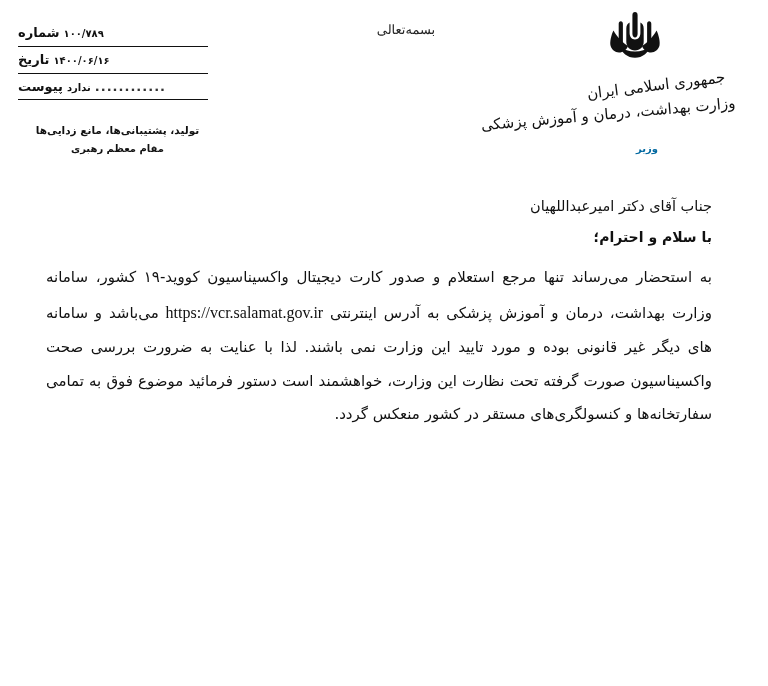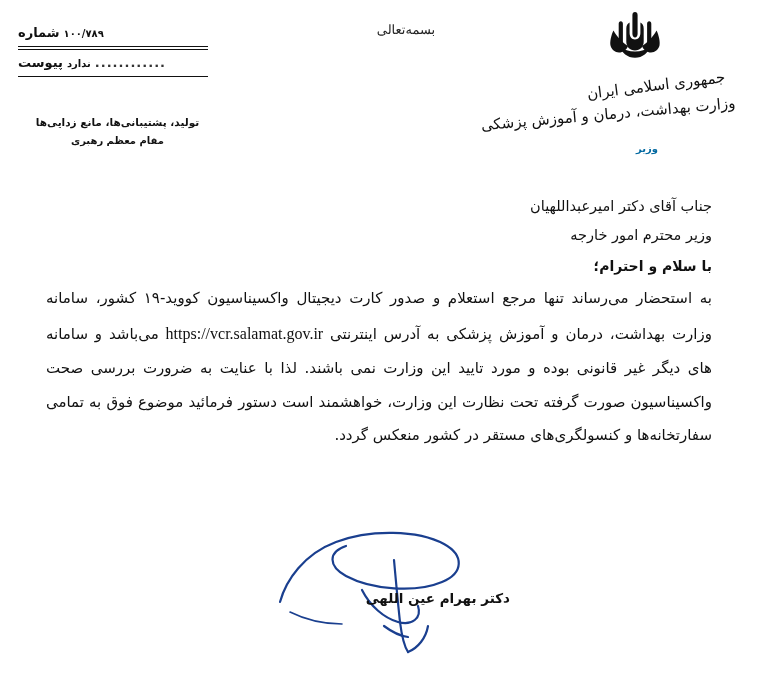--- a/index.html
+++ b/index.html
@@ -66,21 +66,21 @@
   }
   .lh-rule {
     border-bottom: 1px solid #111;
     margin: 1px 0 2px 0;
     width: 100%;
   }
 
   
   .slogan {
     position: absolute;
-    top: 114px;
+    top: 122px;
     left: 10px;
     width: 215px;
     text-align: center;
     font-size: 10.5px;
     line-height: 1.7;
     color: #111;
     font-weight: bold;
   }
   .slogan .line2 {
     font-weight: bold;
@@ -166,21 +166,21 @@
     text-align: right;
   }
   .salutation {
     margin-top: 8px;
     font-size: 14px;
     font-weight: bold;
     color: #111;
     text-align: right;
   }
   .para {
-    margin-top: 8px;
+    margin-top: 16px;
     font-size: 15px;
     line-height: 2.25;
     text-align: justify;
     text-justify: inter-word;
     color: #111;
     font-family: "DejaVu Sans", "Liberation Sans", sans-serif;
   }
   .url {
     direction: ltr;
     unicode-bidi: embed;
@@ -217,20 +217,24 @@
 <div class="page">
 
   <div class="header">
 
     <div class="letterhead">
       <div class="lh-row">
         <span class="lh-label">شماره</span>
         <span class="lh-value">۱۰۰/۷۸۹</span>
       </div>
       <div class="lh-rule"></div>
+      <div class="lh-row">
+        <span class="lh-label">تاریخ</span>
+        <span class="lh-value">۱۴۰۰/۰۶/۱۶</span>
+      </div>
       <div class="lh-rule"></div>
       <div class="lh-row">
         <span class="lh-label">پیوست</span>
         <span class="lh-value">ندارد</span>
         <span class="lh-dots">............</span>
       </div>
       <div class="lh-rule"></div>
     </div>
 
     <div class="slogan">
@@ -257,39 +261,23 @@
         <div class="ministry-line m2">وزارت بهداشت، درمان و آموزش پزشکی</div>
       </div>
     </div>
 
     <div class="minister-title">وزیر</div>
   </div>
 
   <div class="body">
     <div class="addressee">
       <div>جناب آقای دکتر امیرعبداللهیان</div>
-      <div>وزیر محترم امور خارجه</div>
     </div>
 
     <div class="salutation">با سلام و احترام؛</div>
 
     <p class="para">
       <span>به استحضار می‌رساند تنها مرجع استعلام و صدور کارت دیجیتال واکسیناسیون کووید-۱۹ کشور، سامانه وزارت بهداشت، درمان و آموزش پزشکی به آدرس اینترنتی </span><span class="url">https://vcr.salamat.gov.ir</span><span> می‌باشد و سامانه های دیگر غیر قانونی بوده و مورد تایید این وزارت نمی باشند. لذا با عنایت به ضرورت بررسی صحت واکسیناسیون صورت گرفته تحت نظارت این وزارت، خواهشمند است دستور فرمائید موضوع فوق به تمامی سفارتخانه‌ها و کنسولگری‌های مستقر در کشور منعکس گردد.</span>
     </p>
   </div>
 
-  <div class="signature-area">
-    <svg class="sig-svg" width="270" height="140" viewBox="0 0 270 140" aria-hidden="true">
-      <g fill="none" stroke="#1a3f8f" stroke-width="2.2" stroke-linecap="round" stroke-linejoin="round">
-        <path d="M14 82 C20 60 38 34 70 22 C104 9 152 10 178 24 C198 35 198 53 176 62 C150 73 106 70 80 56 C62 46 62 32 80 26"></path>
-        <path d="M96 70 C104 86 118 98 132 102 C146 106 156 98 152 86"></path>
-        <path d="M128 40 C130 62 132 84 134 102 C136 118 138 126 142 132"></path>
-        <path d="M142 132 C152 128 160 118 162 106"></path>
-        <path d="M118 106 C126 112 134 116 142 117"></path>
-      </g>
-      <g fill="none" stroke="#1a3f8f" stroke-width="1.6" stroke-linecap="round">
-        <path d="M24 92 C40 100 58 104 76 104"></path>
-      </g>
-    </svg>
-    <div class="sig-name">دکتر بهرام عین اللهی</div>
-  </div>
 
 </div>
 
 </body></html>

